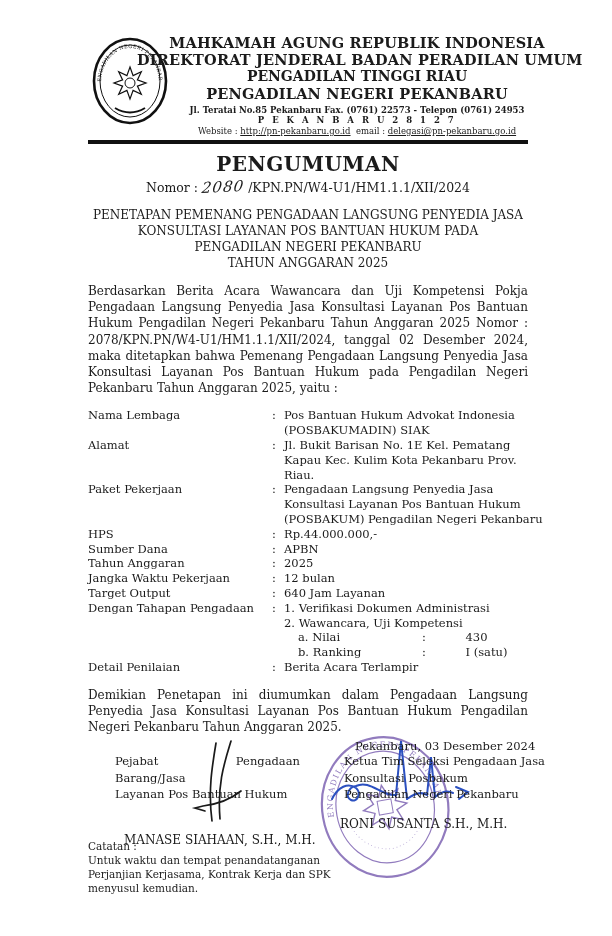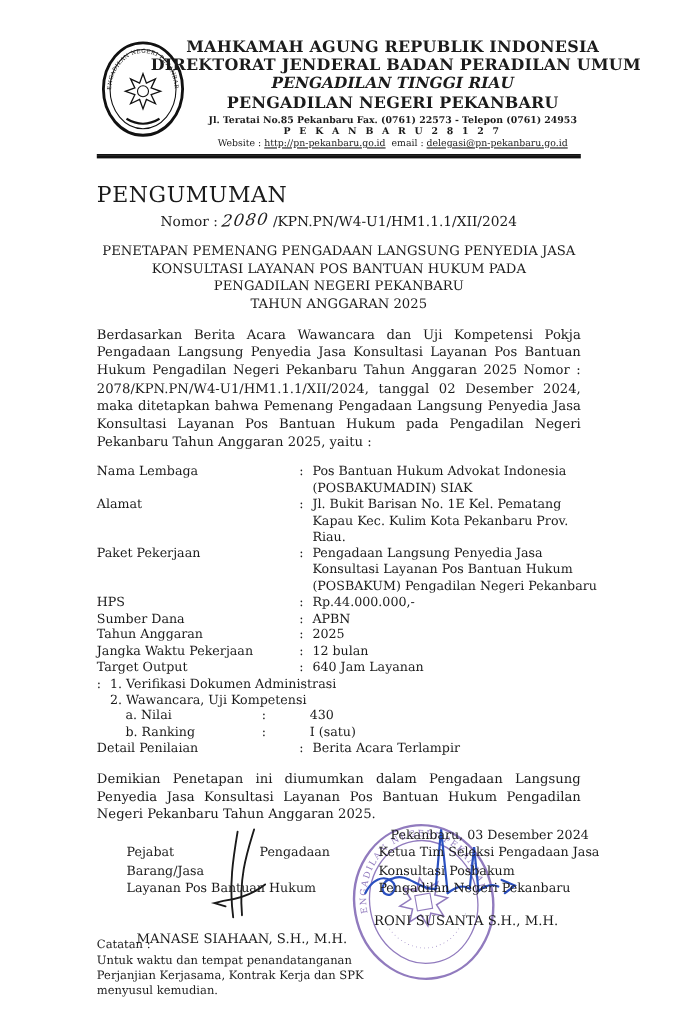--- a/index.html
+++ b/index.html
@@ -5,29 +5,29 @@
   * { margin:0; padding:0; box-sizing:border-box; }
   body { background:#ffffff; font-family:"DejaVu Serif", serif; }
   .page { position:relative; width:612px; height:936px; background:#fff; color:#1b1b1b; overflow:hidden; }
   .content { padding:34px 84px 0 88px; }
 
   
   .header { position:relative; }
   .logo { position:absolute; left:2px; top:2px; width:80px; height:90px; }
   .header-text { text-align:center; transform:translateX(49px); white-space:nowrap; }
   .h-big { font-size:14.5px; font-weight:bold; line-height:17px; letter-spacing:0.2px; }
-  .h-mid { font-size:14px; font-weight:bold; line-height:17px;font-style:italic; }
+  .h-mid { font-size:14px; font-weight:bold; line-height:17px; }
   .h-addr { font-size:8.5px; font-weight:bold; line-height:10px; margin-top:3px; }
   .h-city { font-size:8.5px; font-weight:bold; letter-spacing:2.5px; line-height:10px; }
   .h-web  { font-size:8.5px; line-height:12px; }
   .u { text-decoration:underline; }
   .divider { margin-top:3px; border-top:1.5px solid #111; border-bottom:3.5px solid #111; height:3px; }
 
   
-  .doc-title { text-align:left; font-size:20px; font-weight:normal; margin-top:21px; letter-spacing:0.5px; }
+  .doc-title { text-align:center; font-size:20px; font-weight:bold; margin-top:8px; letter-spacing:0.5px; }
   .nomor { text-align:center; font-size:12.5px; margin-top:2px; }
   .handwritten { display:inline-block; font-size:15px; font-style:italic; transform:skewX(-10deg) rotate(-3deg); letter-spacing:1px; }
   .tentang { text-align:center; font-size:12px; margin-top:13px; }
   .subject { text-align:center; font-size:12px; line-height:16px; margin-top:11px; }
 
   
   .para { font-size:12px; line-height:16.2px; text-align:justify; margin-top:12px; }
   .details { margin-top:12px; font-size:11.5px; line-height:14.8px; width:460px; }
   .row { display:flex; align-items:flex-start; }
   .row-label { width:184px; flex:none; }
@@ -131,20 +131,21 @@
         <div class="row-label">Jangka Waktu Pekerjaan</div>
           <div class="row-colon">:</div>
         <div class="row-value">12 bulan</div>
       </div>
       <div class="row">
         <div class="row-label">Target Output</div>
           <div class="row-colon">:</div>
         <div class="row-value">640 Jam Layanan</div>
       </div>
       <div class="row">
+        <div class="row-label">Dengan Tahapan Pengadaan</div>
           <div class="row-colon">:</div>
         <div class="row-value">
           <div>1. Verifikasi Dokumen Administrasi</div>
           <div>2. Wawancara, Uji Kompetensi</div>
           <div class="sub-line">
             <span class="sub-label">a. Nilai</span>
               <span>:&nbsp;</span>
               <span>430</span>
           </div>
           <div class="sub-line">

